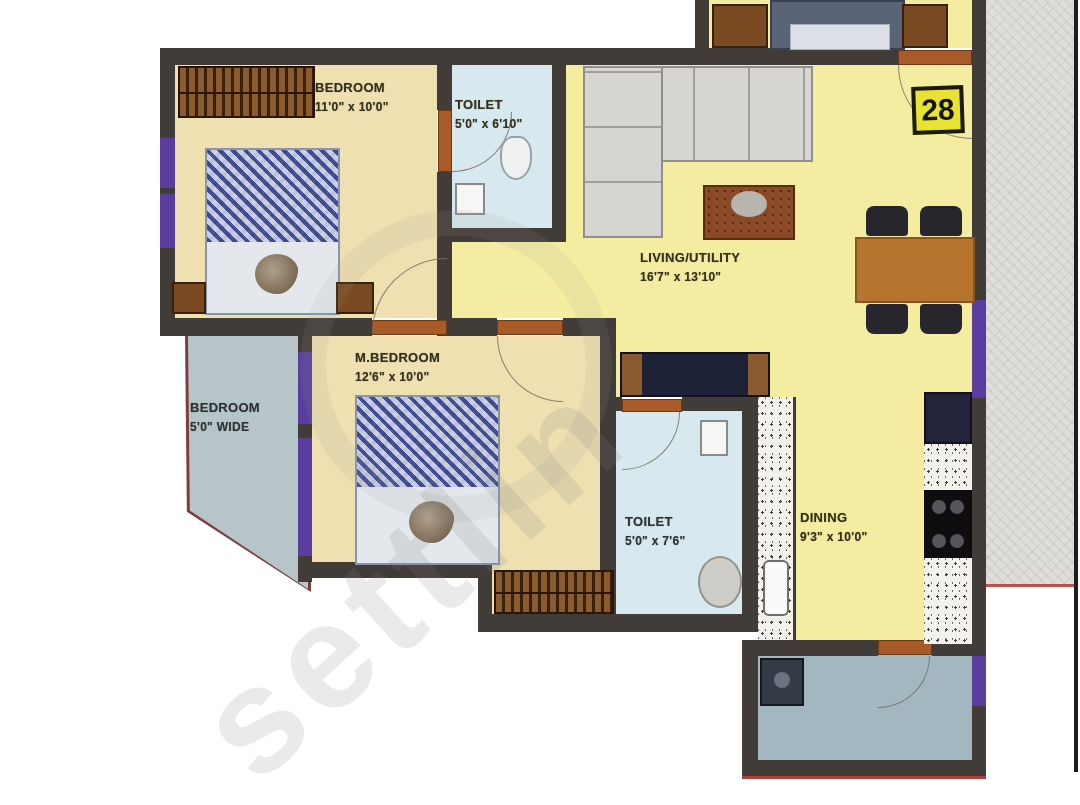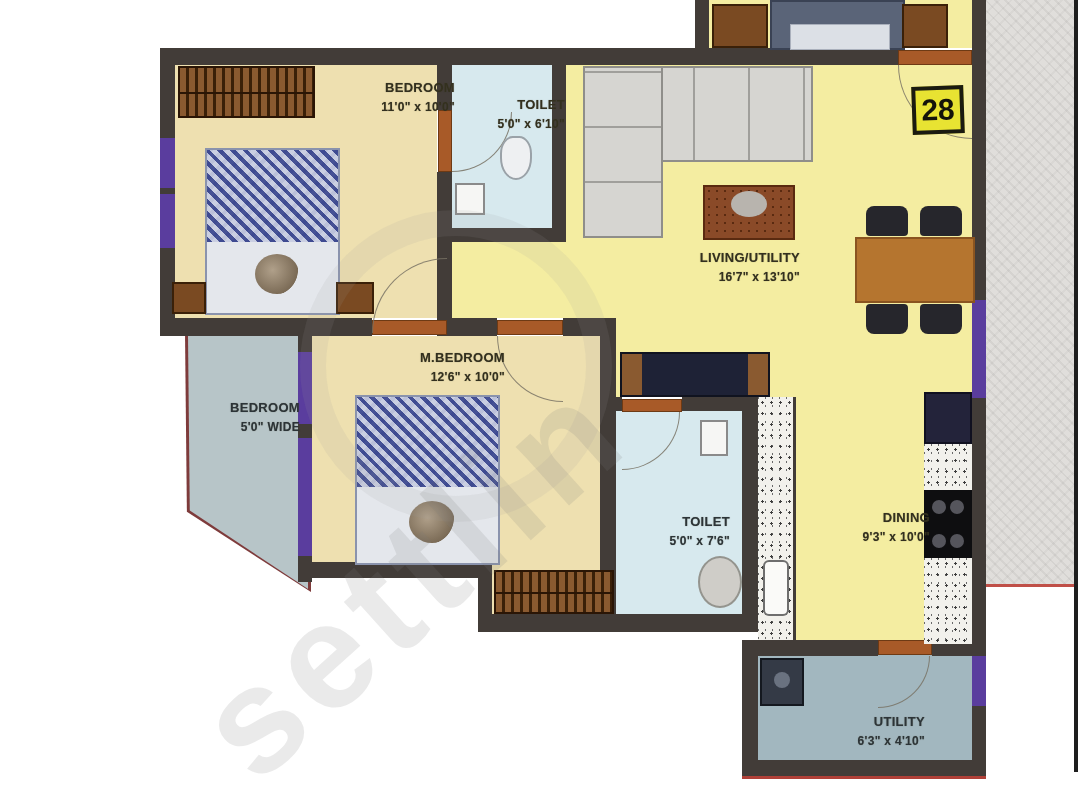--- a/index.html
+++ b/index.html
@@ -31,21 +31,21 @@
        repeating-linear-gradient(45deg,rgba(62,74,145,.95) 0 4px,rgba(200,205,225,.9) 4px 9px),
        repeating-linear-gradient(-45deg,rgba(62,74,145,.95) 0 4px,rgba(200,205,225,.35) 4px 9px);}
   .flower{position:absolute;border-radius:50%;background:radial-gradient(circle at 40% 40%,#b0a08a,#7a6a55 70%,transparent 72%);}
   .sidetable{position:absolute;background:#7a4a22;border:2px solid #3a2008;box-sizing:border-box;}
   .sofa{position:absolute;background:#d6d5d1;border:2px solid #8f8e8a;box-sizing:border-box;
         background-image:repeating-linear-gradient(90deg,transparent 0 53px,#a09f9b 53px 55px);}
   .sofa-v{background-image:repeating-linear-gradient(0deg,transparent 0 53px,#a09f9b 53px 55px);}
   .granite{background:#f2f1ec;background-image:radial-gradient(circle,#3c3c3c 1px,transparent 1.4px),
            radial-gradient(circle,#6a6a6a .8px,transparent 1.1px);background-size:9px 11px,7px 8px;
            background-position:0 0,4px 5px;}
-  .lbl{position:absolute;text-align:right;color:#33301f;font-weight:bold;font-size:13px;
+  .lbl{position:absolute;text-align:left;color:#33301f;font-weight:bold;font-size:13px;
        line-height:1.5;letter-spacing:.3px;text-shadow:0 0 1px rgba(70,65,40,.55);}
   .lbl .dims{font-size:12px;}
   .badge{position:absolute;background:#e8e332;border:4px solid #1a1a10;color:#14140a;
          font-weight:bold;font-size:30px;text-align:center;line-height:40px;transform:rotate(-2deg);}
   .wm{position:absolute;transform:rotate(-42deg);transform-origin:left bottom;
       font-size:150px;font-weight:bold;letter-spacing:10px;color:rgba(125,125,125,.16);white-space:nowrap;}
   .wm-circle{position:absolute;border:26px solid rgba(160,160,160,.12);border-radius:50%;}
   .texture{background:#e0dedb;background-image:repeating-linear-gradient(45deg,rgba(0,0,0,.05) 0 2px,transparent 2px 7px),
            repeating-linear-gradient(-45deg,rgba(0,0,0,.03) 0 2px,transparent 2px 9px);}
 </style>
@@ -218,23 +218,19 @@
     <div class="dims">5'0" WIDE</div>
   </div>
   <div class="lbl" style="left:625px;top:512px;width:105px;color:#2c3438;">
     <div>TOILET</div>
     <div class="dims">5'0" x 7'6"</div>
   </div>
   <div class="lbl" style="left:800px;top:508px;width:130px;">
     <div>DINING</div>
     <div class="dims">9'3" x 10'0"</div>
   </div>
-  <div class="lbl" style="left:795px;top:712px;width:130px;color:#2c3438;">
-    <div>UTILITY</div>
-    <div class="dims">6'3" x 4'10"</div>
-  </div>
 
   <div class="badge" style="left:912px;top:86px;width:44px;height:40px;">28</div>
 
   <div class="wm-circle" style="left:300px;top:210px;width:260px;height:260px;"></div>
   <div class="wm" style="left:280px;top:640px;">settlin</div>
 
 </div>
 
 </body></html>

